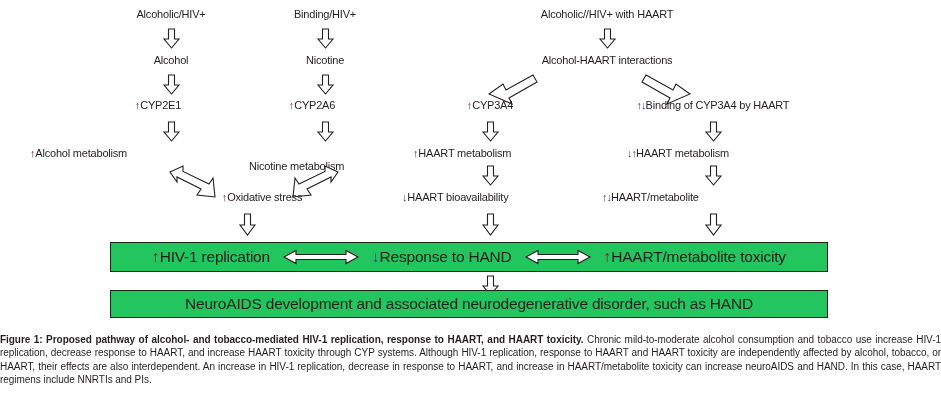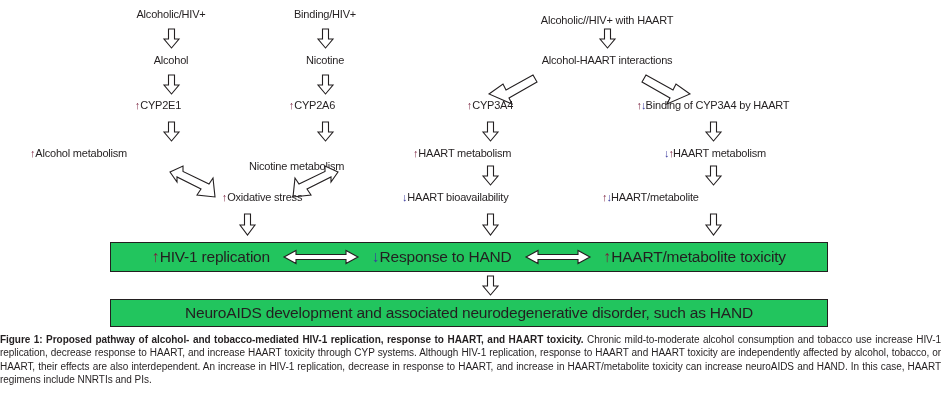--- a/index.html
+++ b/index.html
@@ -160,21 +160,21 @@
   <div class="node center" style="left:262px; top:188px;">
     <span class="up">↑</span><span>Oxidative stress</span>
   </div>
 
   <div class="barrow" style="left:239px; top:214px;">
     <svg width="17" height="22" viewBox="0 0 17 22">
         <polygon points="5.5,0 11.5,0 11.5,11 16,11 8.5,21 1,11 5.5,11"></polygon>
       </svg>
   </div>
 
-  <div class="node center" style="left:607px; top:11px;">Alcoholic//HIV+ with HAART</div>
+  <div class="node center" style="left:607px; top:5px;">Alcoholic//HIV+ with HAART</div>
 
   <div class="barrow" style="left:599px; top:29px;">
     <svg width="17" height="20" viewBox="0 0 17 20">
         <polygon points="5.5,0 11.5,0 11.5,10 16,10 8.5,19 1,10 5.5,10"></polygon>
       </svg>
   </div>
 
   <div class="node center" style="left:607px; top:51px;">Alcohol-HAART interactions</div>
 
   <div class="barrow" style="left:487px; top:72px;">
@@ -221,21 +221,21 @@
   <div class="node center" style="left:713px; top:96px;">
     <span class="updown"><span class="up">↑</span><span class="down">↓</span></span><span>Binding of CYP3A4 by HAART</span>
   </div>
 
   <div class="barrow" style="left:705px; top:122px;">
     <svg width="17" height="20" viewBox="0 0 17 20">
         <polygon points="5.5,0 11.5,0 11.5,10 16,10 8.5,19 1,10 5.5,10"></polygon>
       </svg>
   </div>
 
-  <div class="node" style="left:627px; top:144px;margin-left:37px;">
+  <div class="node" style="left:627px; top:144px;">
     <span class="updown"><span class="down">↓</span><span class="up">↑</span></span><span>HAART metabolism</span>
   </div>
 
   <div class="barrow" style="left:705px; top:166px;">
     <svg width="17" height="20" viewBox="0 0 17 20">
         <polygon points="5.5,0 11.5,0 11.5,10 16,10 8.5,19 1,10 5.5,10"></polygon>
       </svg>
   </div>
 
   <div class="node" style="left:602px; top:188px;">
@@ -273,19 +273,19 @@
       <span class="up">↑</span><span>HAART/metabolite toxicity</span>
     </span>
   </div>
 
   <div class="barrow" style="left:482px; top:276px;">
     <svg width="17" height="20" viewBox="0 0 17 20">
         <polygon points="5.5,0 11.5,0 11.5,10 16,10 8.5,19 1,10 5.5,10"></polygon>
       </svg>
   </div>
 
-  <div class="boxrow" style="left:110px; top:299px; width:718px; height:28px;">
+  <div class="boxrow" style="left:110px; top:290px; width:718px; height:28px;">
     <span class="seg">NeuroAIDS development and associated neurodegenerative disorder, such as HAND</span>
   </div>
 
 </div>
 
 <div id="caption"><span class="lead">Figure 1: Proposed pathway of alcohol- and tobacco-mediated HIV-1 replication, response to HAART, and HAART toxicity.</span><span> Chronic mild-to-moderate alcohol consumption and tobacco use increase HIV-1 replication, decrease response to HAART, and increase HAART toxicity through CYP systems. Although HIV-1 replication, response to HAART and HAART toxicity are independently affected by alcohol, tobacco, or HAART, their effects are also interdependent. An increase in HIV-1 replication, decrease in response to HAART, and increase in HAART/metabolite toxicity can increase neuroAIDS and HAND. In this case, HAART regimens include NNRTIs and PIs.</span></div>
 
 </body></html>

